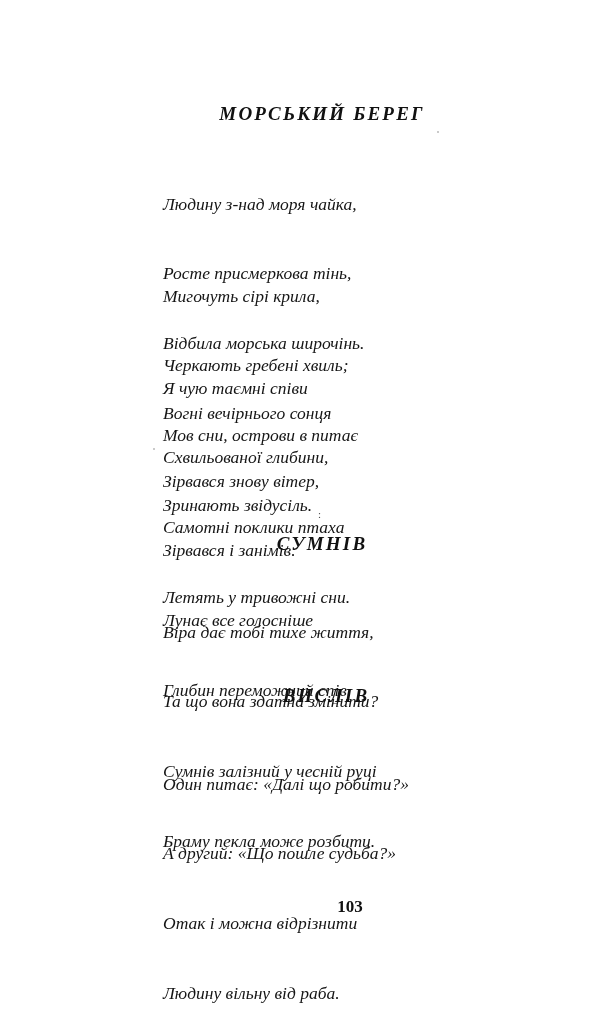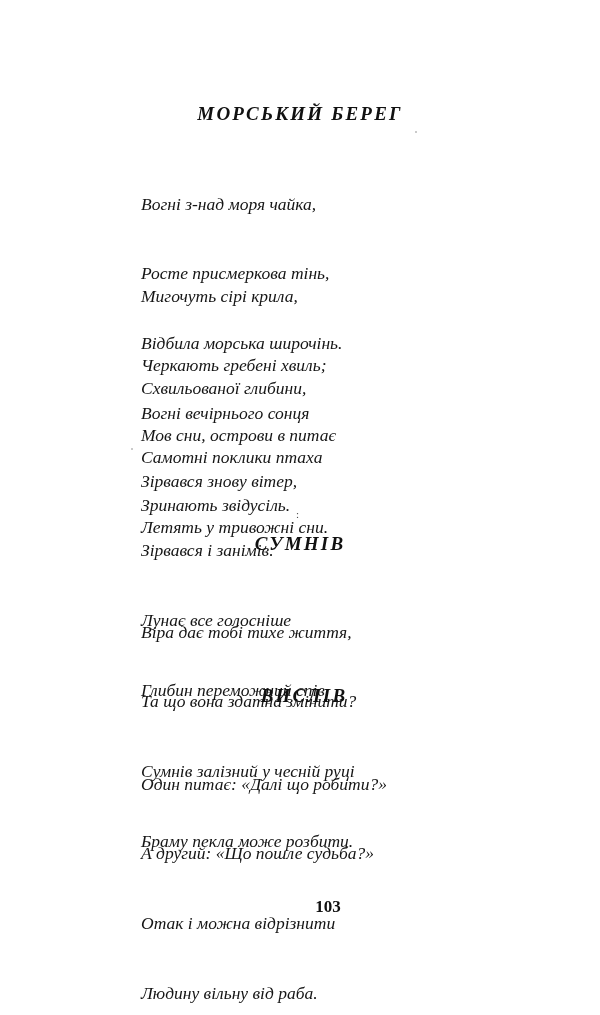--- a/index.html
+++ b/index.html
@@ -14,20 +14,21 @@
     color: #1a1a1a;
     position: relative;
     overflow: hidden;
   }
   .page {
     width: 476px;
     height: 1015px;
     box-sizing: border-box;
     padding: 0;
     position: relative;
+    margin-left: 22px;
   }
   .content {
     position: absolute;
     left: 0;
     top: 0;
     width: 600px;
   }
   .poem {
     margin: 0;
   }
@@ -80,34 +81,35 @@
 
   <div class="speck" style="left:415px; top:131px;"></div>
   <div class="speck" style="left:131px; top:448px;"></div>
 
   <div class="content">
 
     <div class="poem">
       <div class="poem-title" style="position:absolute; left:0; top:103px; width:600px;">МОРСЬКИЙ БЕРЕГ</div>
 
       <div class="stanza" style="position:absolute; left:141px; top:146px;">
-        <span class="line">Вогні з-над моря чайка,</span>
+        <span class="line">Людину з-над моря чайка,</span>
         <span class="line">Росте присмеркова тінь,</span>
         <span class="line">Відбила морська широчінь.</span>
         <span class="line">Вогні вечірнього сонця</span>
       </div>
 
       <div class="stanza" style="position:absolute; left:141px; top:238px;">
         <span class="line">Мигочуть сірі крила,</span>
         <span class="line">Черкають гребені хвиль;</span>
         <span class="line">Мов сни, острови в питає</span>
         <span class="line">Зринають звідусіль.</span>
       </div>
 
       <div class="stanza" style="position:absolute; left:141px; top:330px;">
+        <span class="line">Я чую таємні співи</span>
         <span class="line">Схвильованої глибини,</span>
         <span class="line">Самотні поклики птаха</span>
         <span class="line">Летять у тривожні сни.</span>
       </div>
 
       <div class="stanza" style="position:absolute; left:141px; top:423px;">
         <span class="line">Зірвався знову вітер,</span>
         <span class="line">Зірвався і занімів.</span>
         <span class="line">Лунає все голосніше</span>
         <span class="line">Глибин переможний спів.</span>

